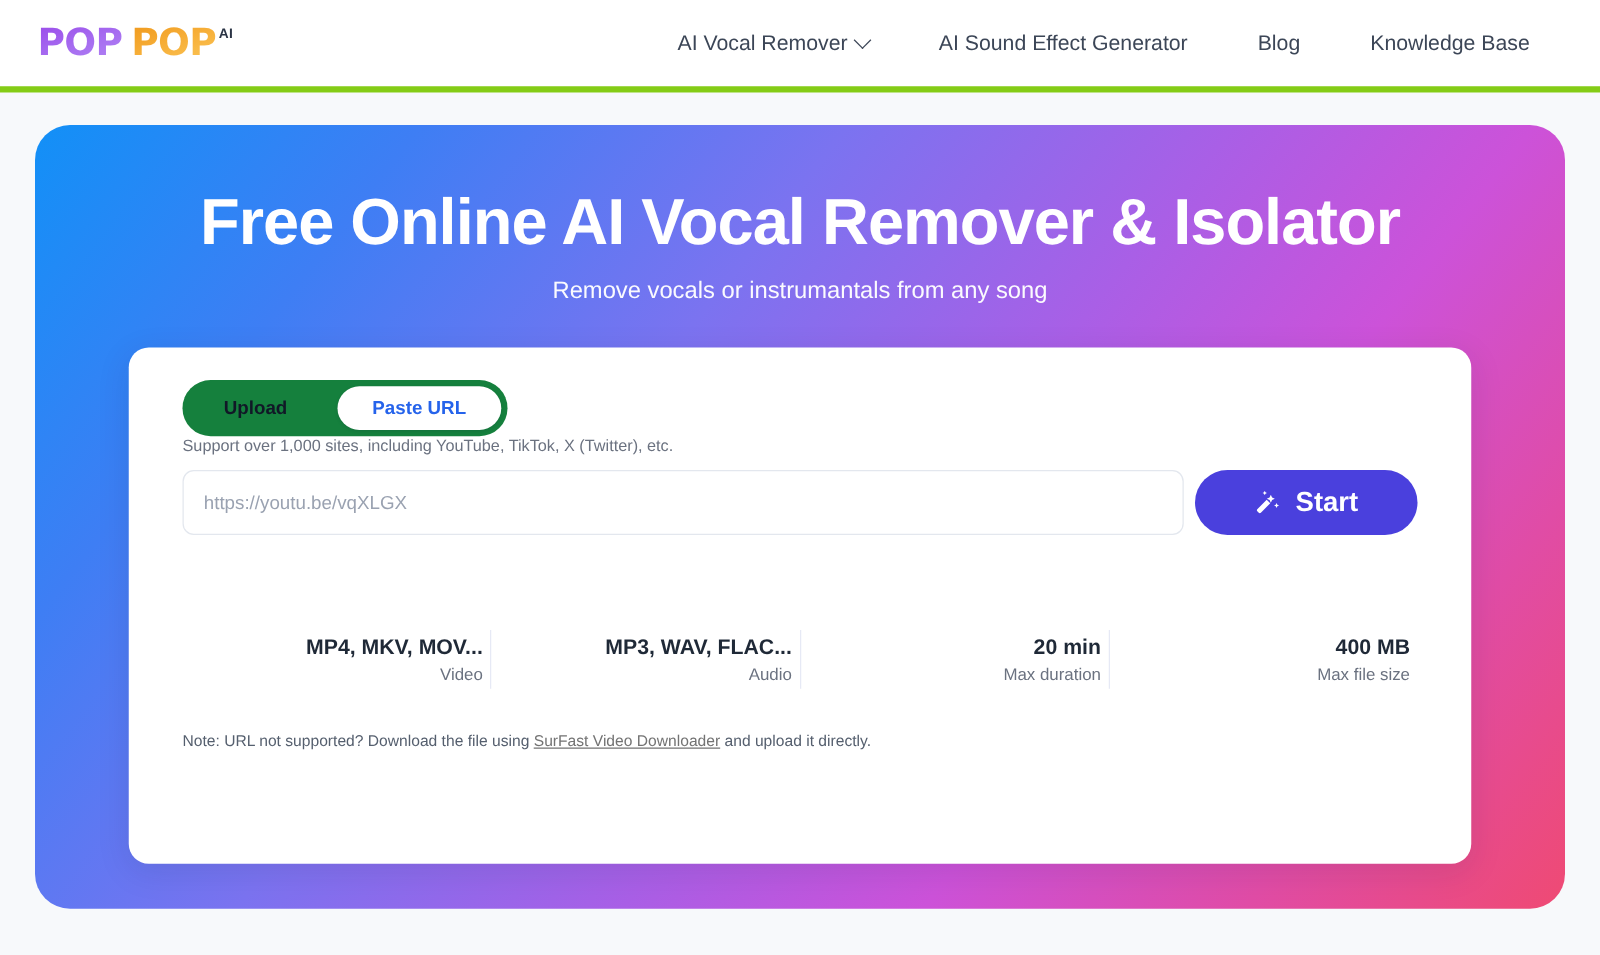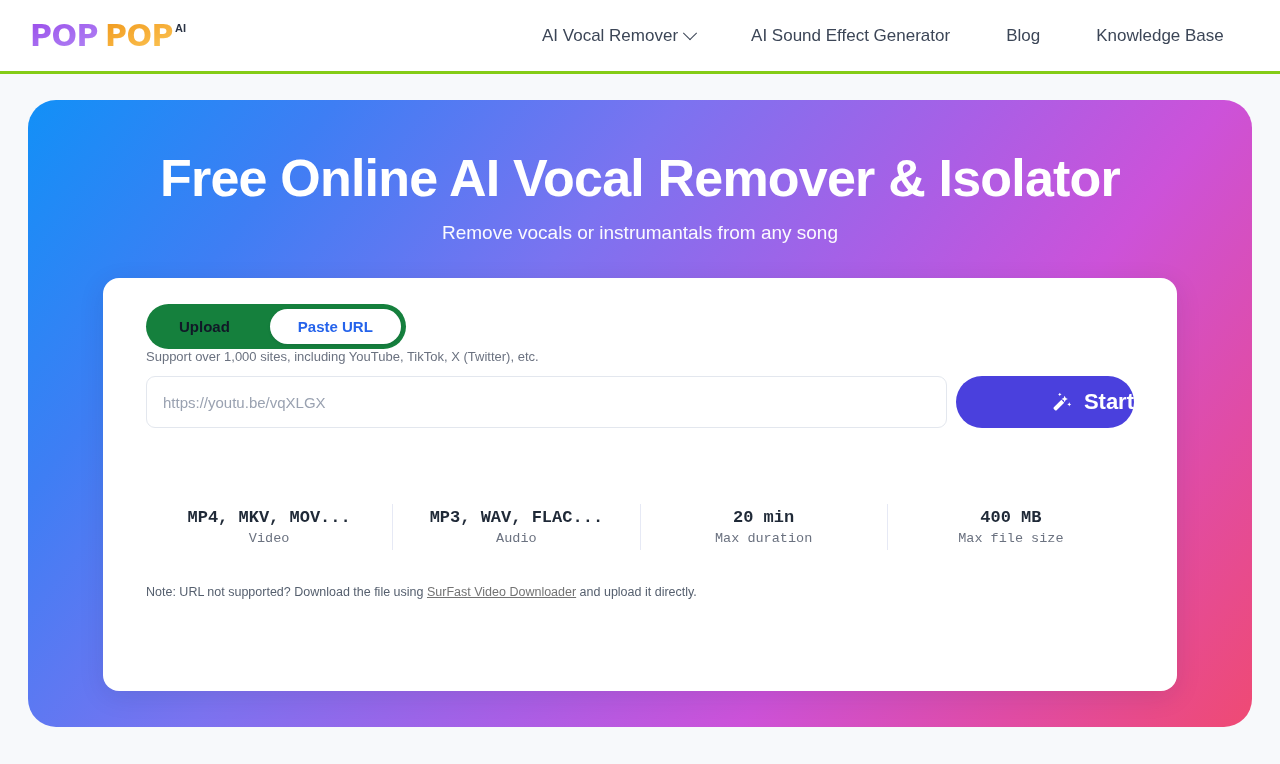--- a/index.html
+++ b/index.html
@@ -15,21 +15,21 @@
     font-family: "Liberation Sans", sans-serif;
     background: #f7f9fb;
     color: #2b3445;
     -webkit-font-smoothing: antialiased;
   }
 
   
   .site-header {
     height: 74px;
     background: #ffffff;
-    border-bottom: 3px solid #84cc16;
+    border-bottom: 5px solid #84cc16;
     display: flex;
     align-items: center;
     padding: 0 30px;
     position: relative;
   }
 
   .logo {
     display: flex;
     align-items: flex-start;
     user-select: none;
@@ -190,37 +190,36 @@
     height: 52px;
     border: none;
     border-radius: 999px;
     background: #4a40dd;
     color: #ffffff;
     font-size: 22px;
     font-weight: bold;
     font-family: "Liberation Sans", sans-serif;
     display: flex;
     align-items: center;
-    justify-content: flex-end;
+    justify-content: center;
     gap: 11px;
     cursor: pointer;
   }
   .wand-icon { width: 22px; height: 22px; display: block; }
 
   
   .specs {
     display: flex;
     align-items: center;
     margin-top: 76px;
   }
   .spec {
     flex: 1 1 0;
-    text-align: center;
+    text-align: right;
     padding: 4px 6px;
-    font-family: Liberation Mono, monospace;
   }
   .spec + .spec { border-left: 1px solid #e6e9f5; }
   .spec-value {
     font-size: 17px;
     font-weight: bold;
     color: #1f2937;
     white-space: nowrap;
   }
   .spec-label {
     font-size: 13.5px;

